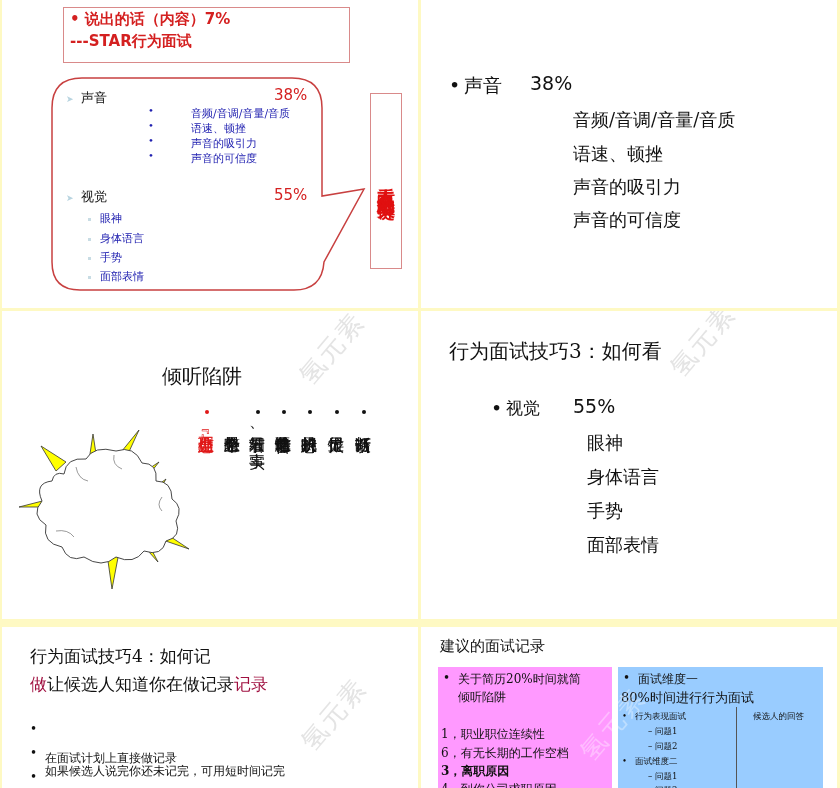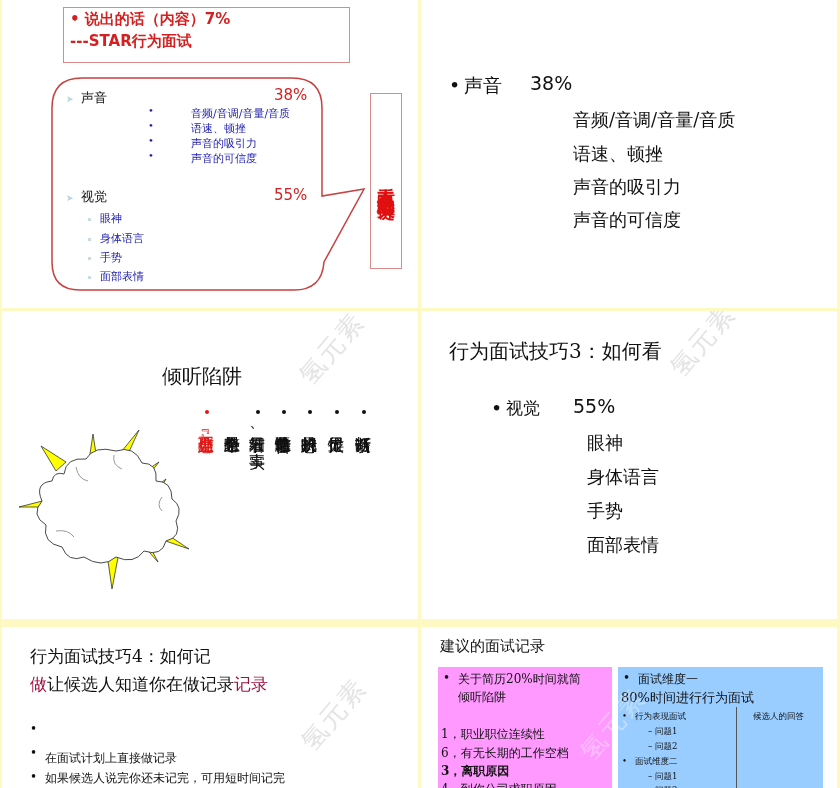--- a/index.html
+++ b/index.html
@@ -163,21 +163,21 @@
 
   <div class="slide" id="s5">
     <div class="s5-title" style="left:28px;top:18px;">行为面试技巧4：如何记</div>
     <div class="s5-title" style="left:28px;top:46px;">
       <span class="maroon">做</span><span>让候选人知道你在做记录</span><span class="maroon">记录</span>
     </div>
     <span class="s5-bullet" style="left:28px;top:95px;">•</span>
     <span class="s5-bullet" style="left:43px;top:95px;margin-top:28px;">在面试计划上直接做记录</span>
     <span class="s5-bullet" style="left:28px;top:119px;">•</span>
     <span class="s5-bullet" style="left:28px;top:143px;">•</span>
-    <span class="s5-bullet" style="left:43px;top:143px;">如果候选人说完你还未记完，可用短时间记完</span>
+    <span class="s5-bullet" style="left:43px;top:136px;">如果候选人说完你还未记完，可用短时间记完</span>
     <div class="watermark" style="left:290px;top:70px;">氢元素</div>
   </div>
 
   <div class="slide" id="s6">
     <div class="s5-title" style="left:19px;top:10px;font-size:15px;">建议的面试记录</div>
 
     <div class="pink-box">
       <span class="s6-text" style="left:5px;top:4px;">•</span>
       <span class="s6-text" style="left:20px;top:4px;"><span>关于简历20%时间</span><span class="u">就简</span></span>
       <span class="s6-text u" style="left:20px;top:22px;">倾听陷阱</span>

